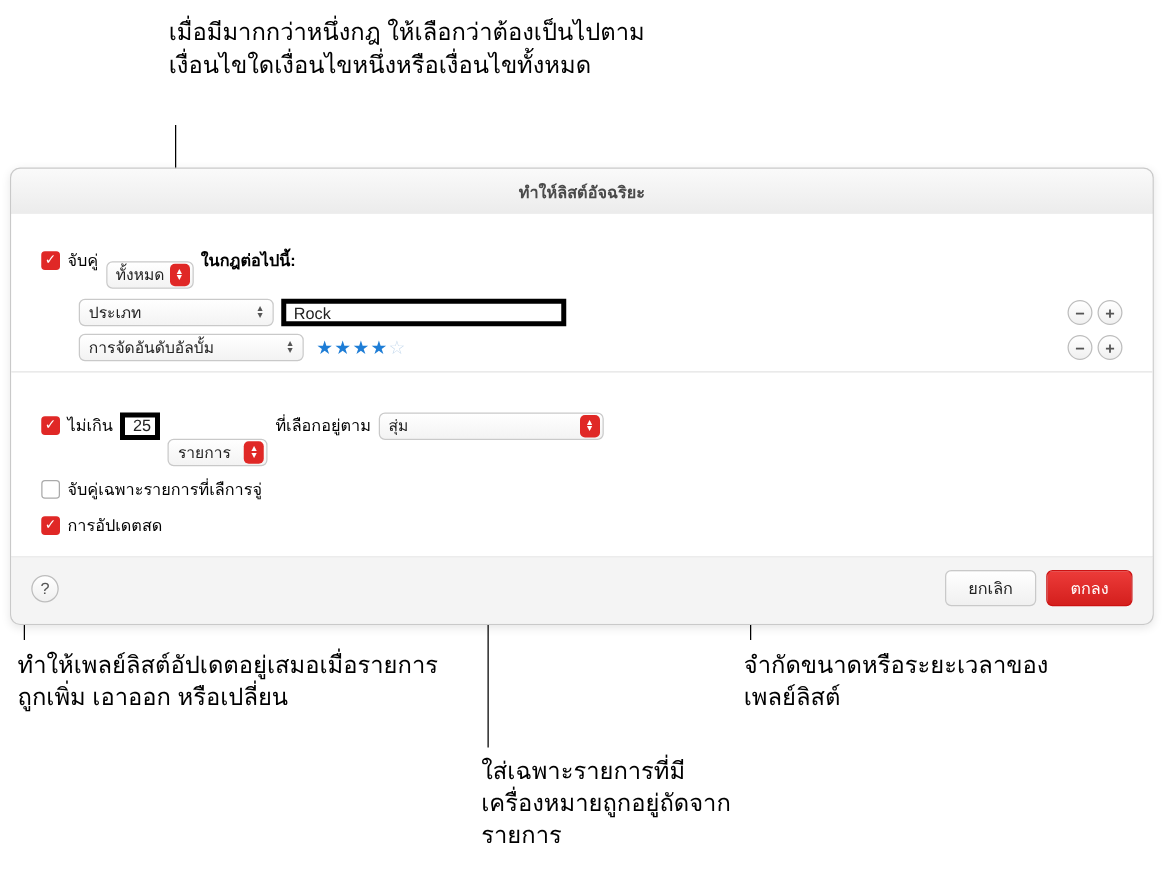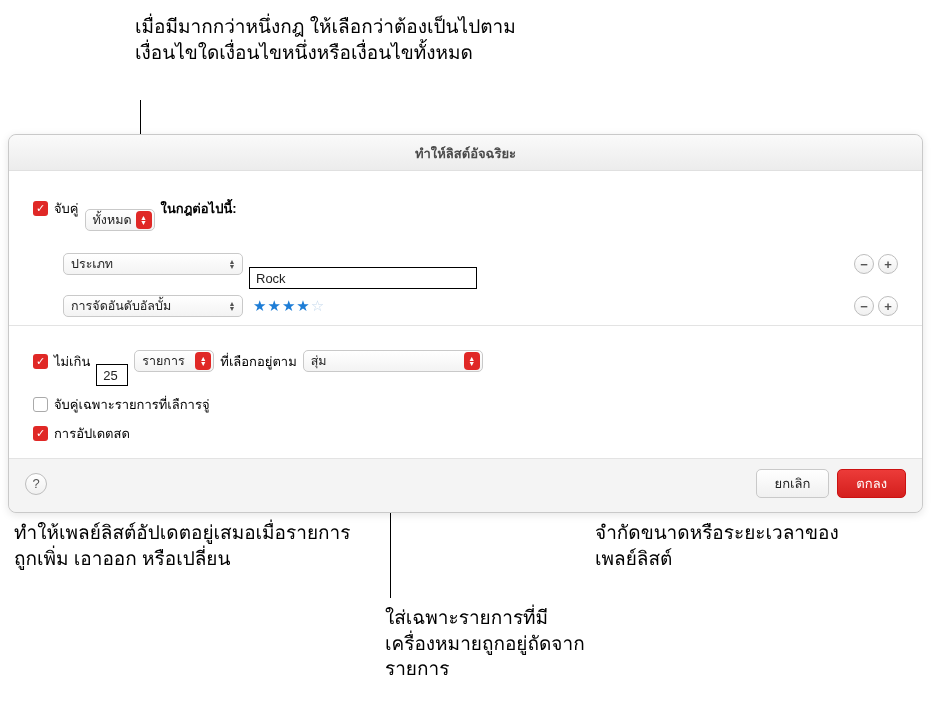--- a/index.html
+++ b/index.html
@@ -107,29 +107,28 @@
     justify-content: center;
     font-size: 7px;
     line-height: 5px;
     margin-left: 4px;
     color: #555;
   }
   .popup-plain .popup-arrows {
     background: transparent;
   }
   .textfield {
-    border: 1px solid #000000;
+    border: 4px solid #000000;
     background: #fff;
     padding: 2px 6px;
     height: 22px;
     font-size: 13px;
     display: inline-flex;
     align-items: center;
     border-radius: 0;
-    margin-top: 28px;
   }
   .num-field {
     width: 32px;
     text-align: left;
   }
   .value-field {
     width: 228px;
     border-radius: 0;
   }
   .stars {
@@ -227,21 +226,21 @@
         <span>ทั้งหมด</span>
         <span class="popup-arrows">
             <span>▲</span>
             <span>▼</span>
           </span>
       </span>
       <span class="label" style="font-weight:600;">ในกฎต่อไปนี้:</span>
     </div>
 
     <div class="row rule">
-      <span class="popup popup-plain" style="width:180px;">
+      <span class="popup popup-plain" style="width:156px;">
         <span>ประเภท</span>
         <span class="popup-arrows">
             <span>▲</span>
             <span>▼</span>
           </span>
       </span>
       <span class="textfield value-field">Rock</span>
       <span class="rule-actions">
         <span class="circ-btn">−</span>
         <span class="circ-btn">+</span>
@@ -268,21 +267,21 @@
         <span class="circ-btn">+</span>
       </span>
     </div>
 
     <div class="section-divider"></div>
 
     <div class="row">
       <span class="checkbox checked">✓</span>
       <span class="label">ไม่เกิน</span>
       <span class="textfield num-field">25</span>
-      <span class="popup popup-red" style="min-width:80px;">
+      <span class="popup popup-red" style="min-width:80px;margin-top:43px;">
         <span>รายการ</span>
         <span class="popup-arrows">
             <span>▲</span>
             <span>▼</span>
           </span>
       </span>
       <span class="label">ที่เลือกอยู่ตาม</span>
       <span class="popup popup-red" style="min-width:180px;">
         <span>สุ่ม</span>
         <span class="popup-arrows">

